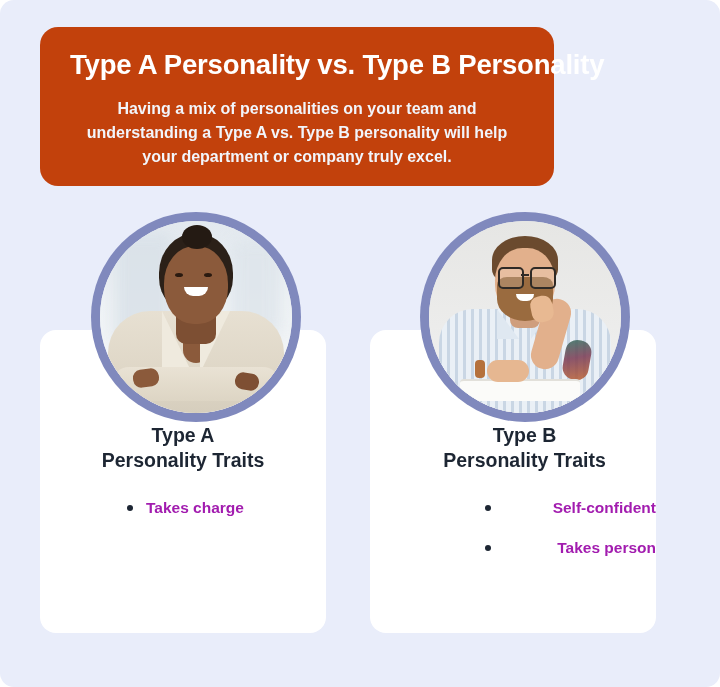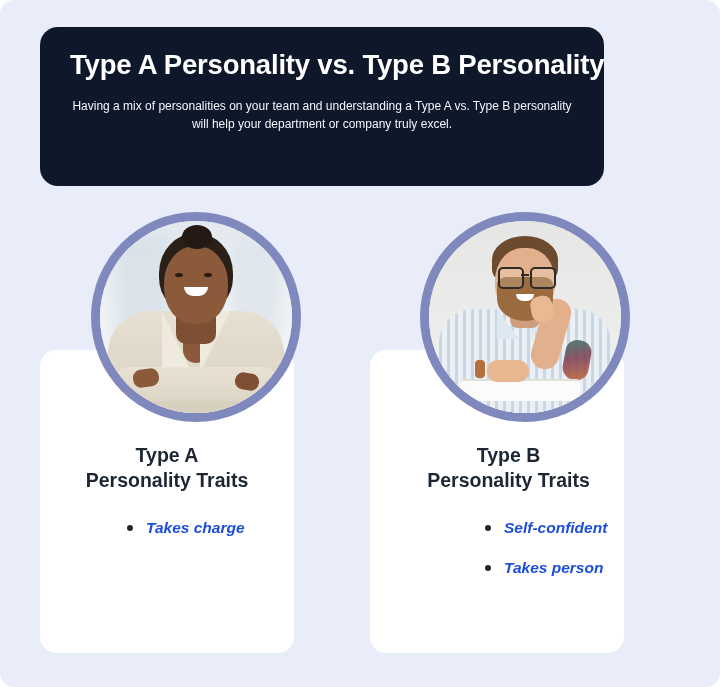--- a/index.html
+++ b/index.html
@@ -23,41 +23,41 @@
     border-radius: 14px;
     overflow: hidden;
     box-sizing: border-box;
   }
 
   
   .header-panel {
     position: absolute;
     left: 40px;
     top: 27px;
-    width: 564px;
+    width: 514px;
     height: 159px;
-    background: #0f172a;
+    background: #c2410c;
     border-radius: 18px;
     box-sizing: border-box;
     padding: 22px 30px 0 30px;
     text-align: center;
   }
   .header-title {
     color: #ffffff;
     font-size: 27.5px;
     font-weight: bold;
     letter-spacing: -0.2px;
     line-height: 1.15;
     margin: 0 0 16px 0;
     white-space: nowrap;
   }
   .header-subtitle {
     color: #f2f5fb;
-    font-size: 12px;
-    font-weight: 400;
+    font-size: 16px;
+    font-weight: 700;
     line-height: 1.52;
     margin: 12px auto;
     max-width: 570px;
   }
 
   
   .portrait {
     position: absolute;
     width: 210px;
     height: 210px;
@@ -270,22 +270,22 @@
   }
   .pr-bracelet {
     position: absolute; left: 24%; bottom: 18%;
     width: 10px; height: 18px;
     background: #b5713c; border-radius: 4px;
   }
 
   
   .trait-card {
     position: absolute;
-    top: 350px;
-    width: 254px;
+    top: 330px;
+    width: 286px;
     height: 303px;
     background: #ffffff;
     border-radius: 16px;
     box-sizing: border-box;
     z-index: 1;
   }
   .trait-card.left  { left: 40px; }
   .trait-card.right { left: 370px; padding-left: 23px; }
 
   .card-heading {
@@ -299,31 +299,30 @@
   }
   .trait-card.left  .card-heading { padding-top: 93px; }
   .trait-card.right .card-heading { padding-top: 93px; }
 
   .trait-list {
     list-style: none;
     margin: 26px 0 0 0;
     padding: 0;
   }
   .trait-card.left  .trait-list { padding-left: 87px; }
-  .trait-card.right .trait-list { padding-left: 92px; }
+  .trait-card.right .trait-list { padding-left: 92px; text-align: right; }
 
   .trait-item {
     position: relative;
-    color: #1d4ed8;
+    color: #a21caf;
     font-size: 15.5px;
     font-weight: bold;
     line-height: 1;
     margin-bottom: 25px;
     padding-left: 19px;
-    font-style: italic;
   }
   .trait-bullet {
     position: absolute;
     left: 0;
     top: 5px;
     width: 6px;
     height: 6px;
     background: #1d2633;
     border-radius: 50%;
   }

